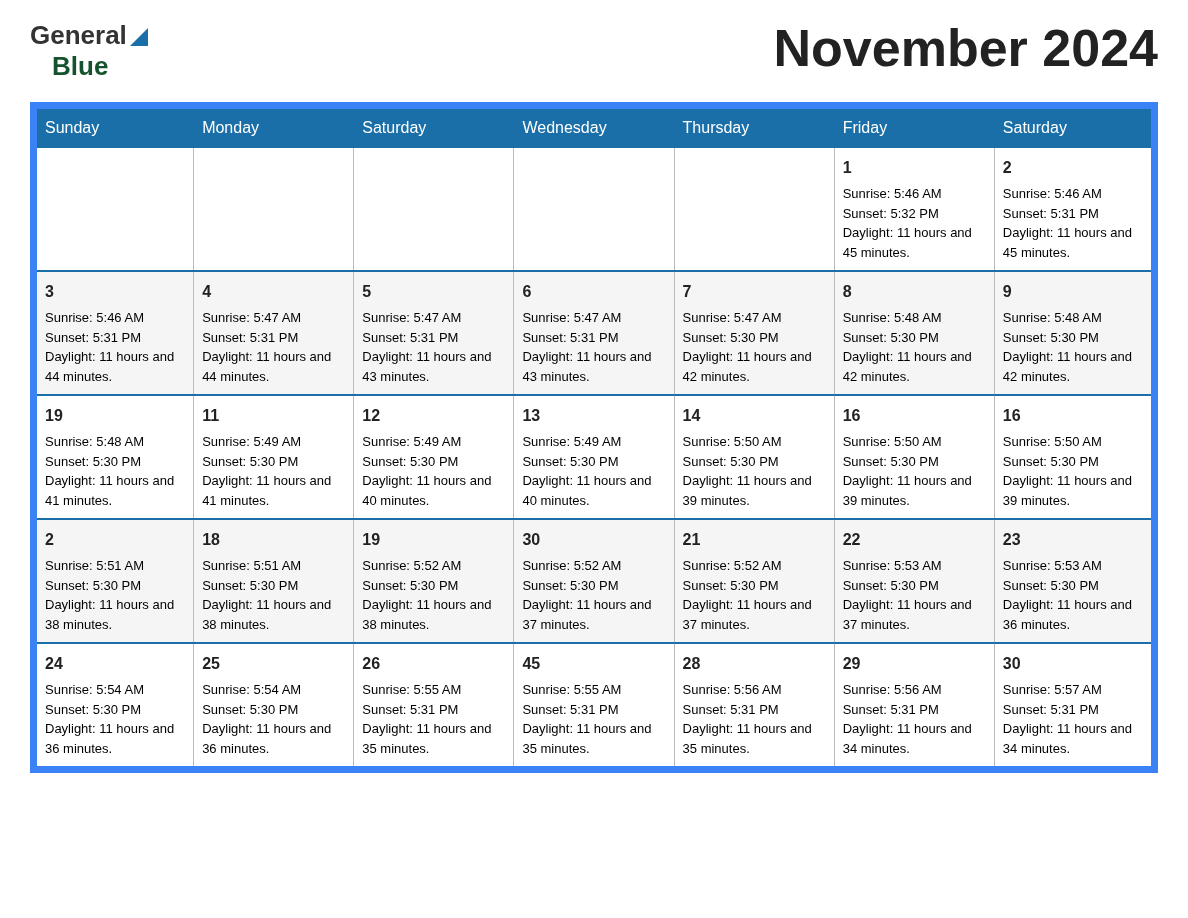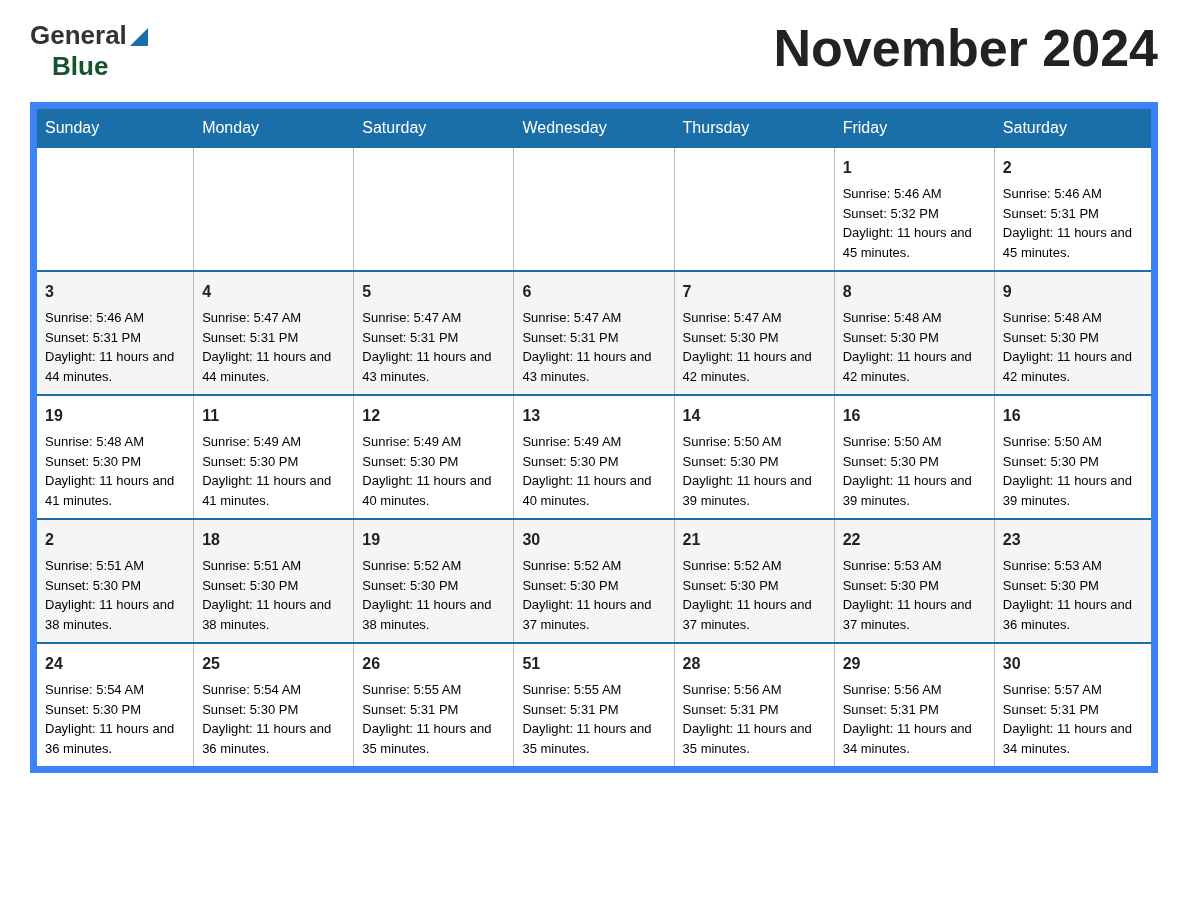--- a/index.html
+++ b/index.html
@@ -296,21 +296,21 @@
 Sunset: 5:30 PM
 Daylight: 11 hours and 36 minutes.</div>
         </td>
         <td>
           <span class="day-number">26</span>
           <div class="day-info" style="white-space: pre-line;">Sunrise: 5:55 AM
 Sunset: 5:31 PM
 Daylight: 11 hours and 35 minutes.</div>
         </td>
         <td>
-          <span class="day-number">51</span>
+          <span class="day-number">45</span>
           <div class="day-info" style="white-space: pre-line;">Sunrise: 5:55 AM
 Sunset: 5:31 PM
 Daylight: 11 hours and 35 minutes.</div>
         </td>
         <td>
           <span class="day-number">28</span>
           <div class="day-info" style="white-space: pre-line;">Sunrise: 5:56 AM
 Sunset: 5:31 PM
 Daylight: 11 hours and 35 minutes.</div>
         </td>

